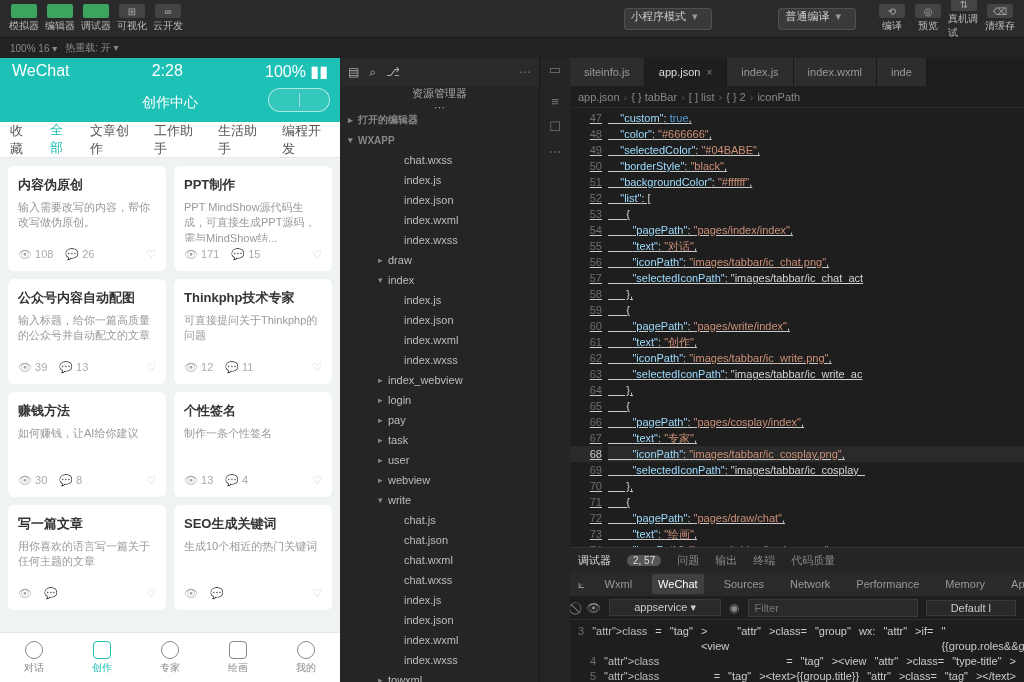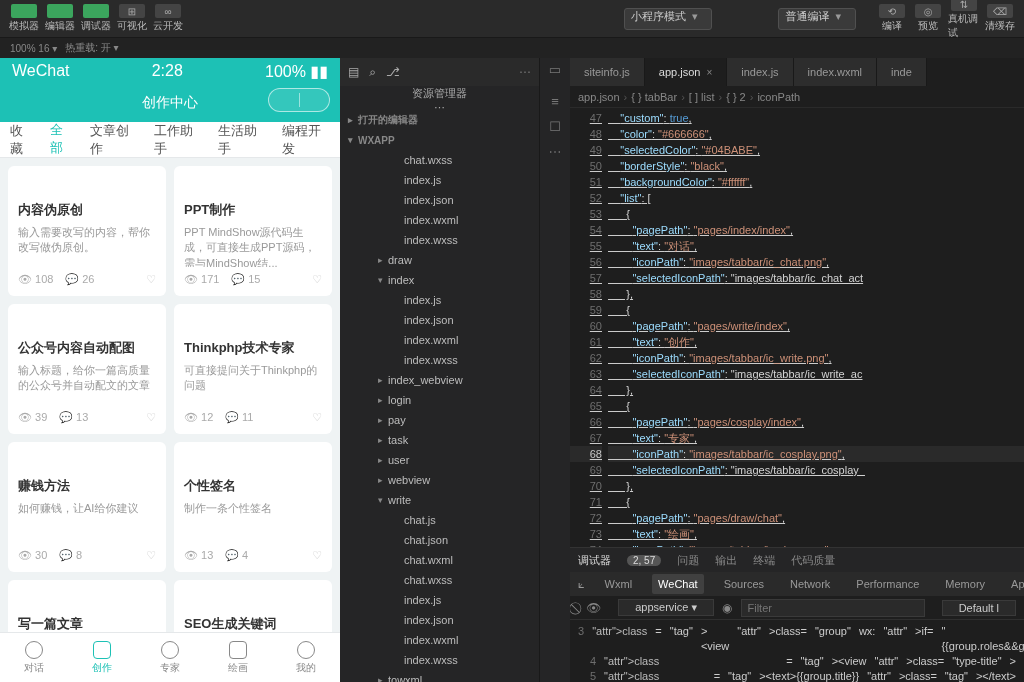--- a/index.html
+++ b/index.html
@@ -30,21 +30,21 @@
 .sim-status { height:26px; background:#1dc1b5; color:#fff; display:flex; align-items:center; justify-content:space-between; padding:0 12px; font-size:16px; }
 .sim-title { height:38px; background:#1dc1b5; color:#fff; display:flex; align-items:center; justify-content:center; font-size:14px; position:relative; }
 .pill { position:absolute; right:10px; top:4px; width:62px; height:24px; border:1px solid rgba(255,255,255,0.6); border-radius:12px; background:rgba(255,255,255,0.1); }
 .pill::after{content:""; position:absolute; left:50%; top:4px; bottom:4px; width:1px; background:rgba(255,255,255,0.5);}
 .sim-tabs { display:flex; height:36px; align-items:center; padding:0 10px; gap:16px; background:#fff; border-bottom:1px solid #e5e8ea; }
 .sim-tab { color:#555; font-size:13px; padding:6px 0; cursor:pointer; }
 .sim-tab.active { color:#1dc1b5; border-bottom:2px solid #1dc1b5; }
 .cards-wrap { flex:1; overflow:auto; background:#eff3f4; padding:8px; display:flex; flex-direction:column; gap:8px; }
 .card-row { display:flex; gap:8px; }
 .card { flex:1; background:#fff; border-radius:6px; padding:10px; display:flex; flex-direction:column; gap:6px; }
-.card h4 { font-size:13px; color:#333; font-weight:600;margin-top:25px; }
+.card h4 { font-size:13px; color:#333; font-weight:600; }
 .card p { font-size:11px; color:#999; line-height:1.4; height:42px; overflow:hidden; }
 .card-stats { display:flex; align-items:center; gap:12px; color:#aaa; font-size:11px; }
 .card-stats span { display:flex; align-items:center; gap:3px; }
 .heart { margin-left:auto; color:#ccc; }
 .sim-bottom { height:50px; background:#fff; border-top:1px solid #e5e8ea; display:flex; }
 .bn { flex:1; display:flex; flex-direction:column; align-items:center; justify-content:center; gap:2px; font-size:10px; color:#888; cursor:pointer; }
 .bn.active { color:#1dc1b5; }
 .bn .bi { width:18px; height:18px; border:1.5px solid currentColor; border-radius:4px; }
 .bn .bi.circ { border-radius:50%; }
 
@@ -76,21 +76,21 @@
 
 .console { height:135px; background:#1e1e1e; border-top:1px solid #333; display:flex; flex-direction:column; }
 .con-tabs1 { height:24px; background:#252526; display:flex; align-items:center; padding:0 8px; gap:16px; font-size:11px; color:#888; }
 .con-tabs1 .t.active{color:#ddd;}
 .badge{background:#555; border-radius:8px; padding:0 6px; font-size:10px; color:#ddd;}
 .con-tabs2 { height:24px; background:#2a2a2a; display:flex; align-items:center; padding:0 8px; gap:14px; font-size:11px; color:#999; }
 .con-tabs2 .t{cursor:pointer; padding:4px 6px;}
 .con-tabs2 .t.active{background:#404040; color:#fff; border-radius:2px;}
 .con-filter{height:24px; display:flex; align-items:center; gap:8px; padding:0 8px; background:#1e1e1e; border-bottom:1px solid #2f2f2f;}
 .con-filter input{flex:1; background:#2a2a2a; border:1px solid #3a3a3a; color:#ccc; height:18px; padding:0 6px; font-size:11px;}
-.con-filter .sel{background:#2a2a2a; border:1px solid #3a3a3a; padding:1px 16px; font-size:11px; color:#ccc;margin-left:9px;}
+.con-filter .sel{background:#2a2a2a; border:1px solid #3a3a3a; padding:1px 24px; font-size:11px; color:#ccc;}
 .con-body { flex:1; overflow:auto; font-family:Consolas,monospace; font-size:11px; padding:4px 8px; }
 .con-line { display:flex; gap:8px; line-height:15px; }
 .con-ln { width:18px; text-align:right; color:#6e6e6e; }
 .con-txt { flex:1; color:#bcbcbc; }
 
 .ed-right { display:flex; flex-direction:column; flex:1; overflow:hidden;}
 .code-area{flex:1; display:flex; overflow:hidden; position:relative;text-decoration:underline;}
 </style>
 </head>
 <body>

